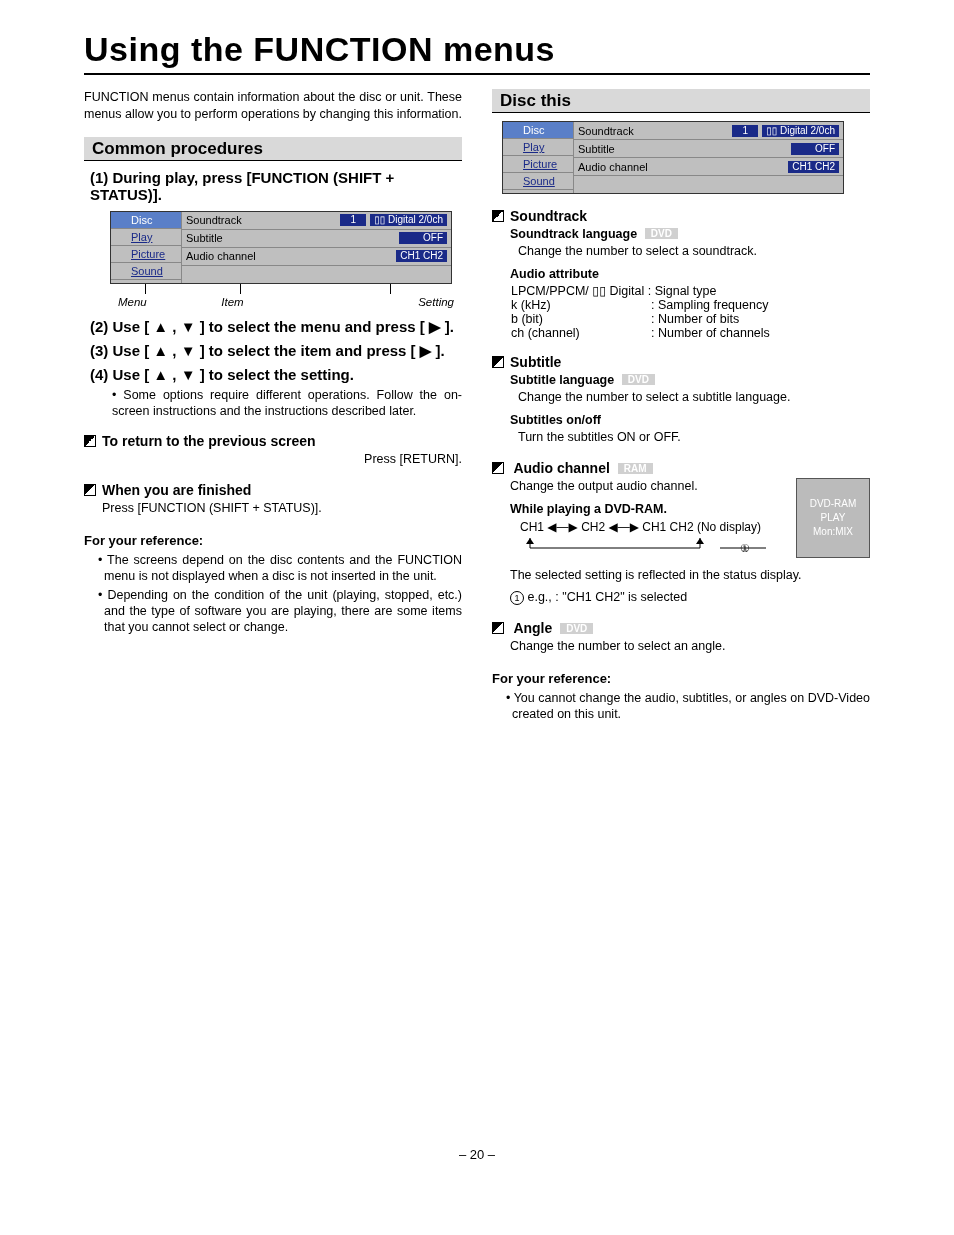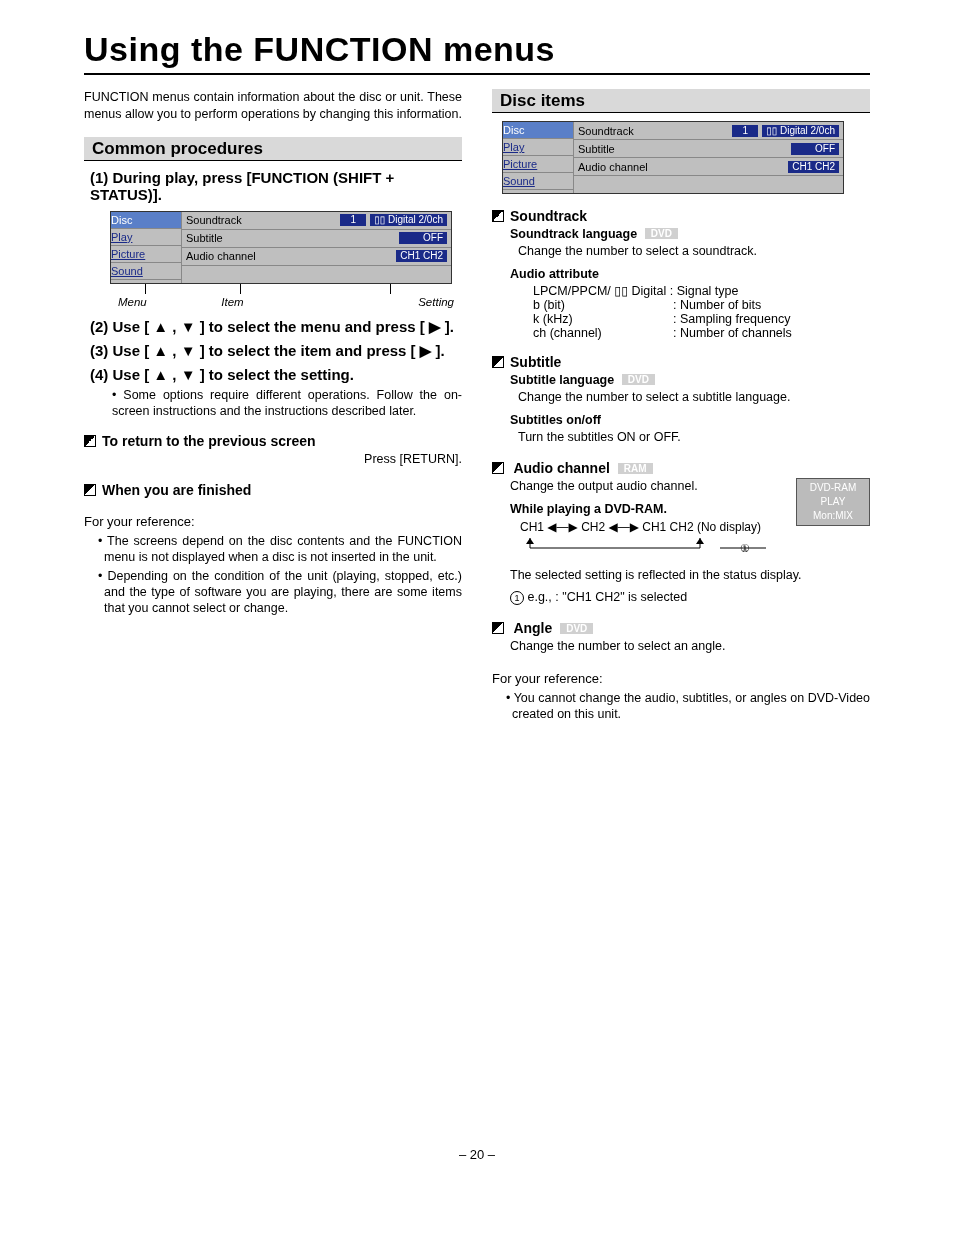--- a/index.html
+++ b/index.html
@@ -55,39 +55,39 @@
     background: #bfbfbf;
     font-size: 11px;
     overflow: hidden;
     width: 340px;
   }
   .osd .menu {
     width: 70px;
     background: #bfbfbf;
   }
   .osd .menu div {
-    padding: 2px 0;
+    padding: 2px 20px;
     border-bottom: 1px solid #888;
     color: #1a2a88;
     text-decoration: underline;
   }
   .osd .menu div.active { background: #5a7fc8; color: #fff; text-decoration: none; }
   .osd .items {
     flex: 1;
     border-left: 1px solid #888;
   }
   .osd .row { display: flex; align-items: center; padding: 1px 4px; gap: 4px; border-bottom: 1px solid #888; height: 15px; }
   .osd .row:last-child { border-bottom: none; }
   .osd .row .ilabel { flex: 1; color: #000; }
   .osd .setbox { background: #1a2a88; color: #fff; font-size: 10px; padding: 0 4px; height: 12px; line-height: 12px; }
   .osd-labels { display: flex; justify-content: space-between; font-size: 11.5px; margin: 20px 8px 10px 8px; }
   .tick-line { position: relative; width: 340px; height: 16px; }
   .tick-line .seg { position:absolute; border-left:1px solid #000; height:10px; top:0; }
 
-  .ref-heading { font-weight: normal; margin: 16px 0 4px 0; font-size: 13px; }
+  .ref-heading { font-weight: bold; margin: 16px 0 4px 0; font-size: 13px; }
   .sub-heading { font-weight: bold; font-size: 14px; margin: 14px 0 2px 0; }
   .sub-heading.sq::before {
     content: "";
     display: inline-block;
     width: 10px; height: 10px;
     border: 1.5px solid #000;
     background: linear-gradient(135deg, #000 0 50%, #fff 50% 100%);
     margin-right: 6px;
     vertical-align: -1px;
   }
@@ -95,33 +95,33 @@
   .badge {
     display: inline-block;
     background: #d0d0d0;
     color: #fff;
     font-size: 10px;
     font-weight: bold;
     padding: 0 6px;
     margin-left: 4px;
     vertical-align: 1px;
   }
-  .attr-table { margin: 2px 0 4px 23px; font-size: 12.5px; }
+  .attr-table { margin: 2px 0 4px 1px; font-size: 12.5px; }
   .attr-table .r { display:flex; }
   .attr-table .c1 { width: 140px; }
   .plain { font-size: 12.5px; margin: 2px 0 6px 10px; line-height: 1.35; }
 
   .statbox {
     float: right;
     border: 1px solid #555;
     background: #bbb;
     width: 72px;
     font-size: 10px;
     text-align: center;
-    padding: 2px 0;
+    padding: 18px 0;
     color: #fff;
     margin-left: 6px;
   }
   .statbox div { line-height: 1.4; }
 
   .chdiag { font-size: 12px; margin: 4px 0 2px 10px; }
   .circnum {
     display:inline-block;
     border:1px solid #000;
     border-radius:50%;
@@ -188,28 +188,29 @@
 
       <div class="step">(2) Use [ ▲ , ▼ ] to select the menu and press [ ▶ ].</div>
       <div class="step">(3) Use [ ▲ , ▼ ] to select the item and press [ ▶ ].</div>
       <div class="step">(4) Use [ ▲ , ▼ ] to select the setting.</div>
       <div class="note">• Some options require different operations. Follow the on-screen instructions and the instructions described later.</div>
 
       <div class="sq-heading">To return to the previous screen</div>
       <div class="plain" style="margin-left:18px;text-align:right;">Press [RETURN].</div>
 
       <div class="sq-heading">When you are finished</div>
+      <div class="plain" style="margin-left:18px;">Press [FUNCTION (SHIFT + STATUS)].</div>
 
       <div class="ref-heading">For your reference:</div>
       <div class="bullet-note">• The screens depend on the disc contents and the FUNCTION menu is not displayed when a disc is not inserted in the unit.</div>
       <div class="bullet-note">• Depending on the condition of the unit (playing, stopped, etc.) and the type of software you are playing, there are some items that you cannot select or change.</div>
     </div>
 
     <div class="col">
-      <div class="gray-bar">Disc items</div>
+      <div class="gray-bar">Disc this</div>
 
       <div style="margin:6px 0 10px 10px;">
         <div class="osd">
           <div class="menu">
             <div class="active">Disc</div>
             <div>Play</div>
             <div>Picture</div>
             <div>Sound</div>
           </div>
           <div class="items">
@@ -233,26 +234,26 @@
 
       <div class="sub-heading sq">Soundtrack</div>
       <div style="margin-left:18px;">
         <span class="label-bold">Soundtrack language</span>
         <span class="badge">DVD</span>
         <div class="plain" style="margin-left:8px;">Change the number to select a soundtrack.</div>
         <span class="label-bold">Audio attribute</span>
         <div class="attr-table">
           <div>LPCM/PPCM/ ▯▯ Digital : Signal type</div>
           <div class="r">
+              <span class="c1">k (kHz)</span>
+              <span>: Sampling frequency</span>
+            </div>
+          <div class="r">
               <span class="c1">b (bit)</span>
               <span>: Number of bits</span>
-            </div>
-          <div class="r">
-              <span class="c1">k (kHz)</span>
-              <span>: Sampling frequency</span>
             </div>
           <div class="r">
               <span class="c1">ch (channel)</span>
               <span>: Number of channels</span>
             </div>
         </div>
       </div>
 
       <div class="sub-heading sq">Subtitle</div>
       <div style="margin-left:18px;">

